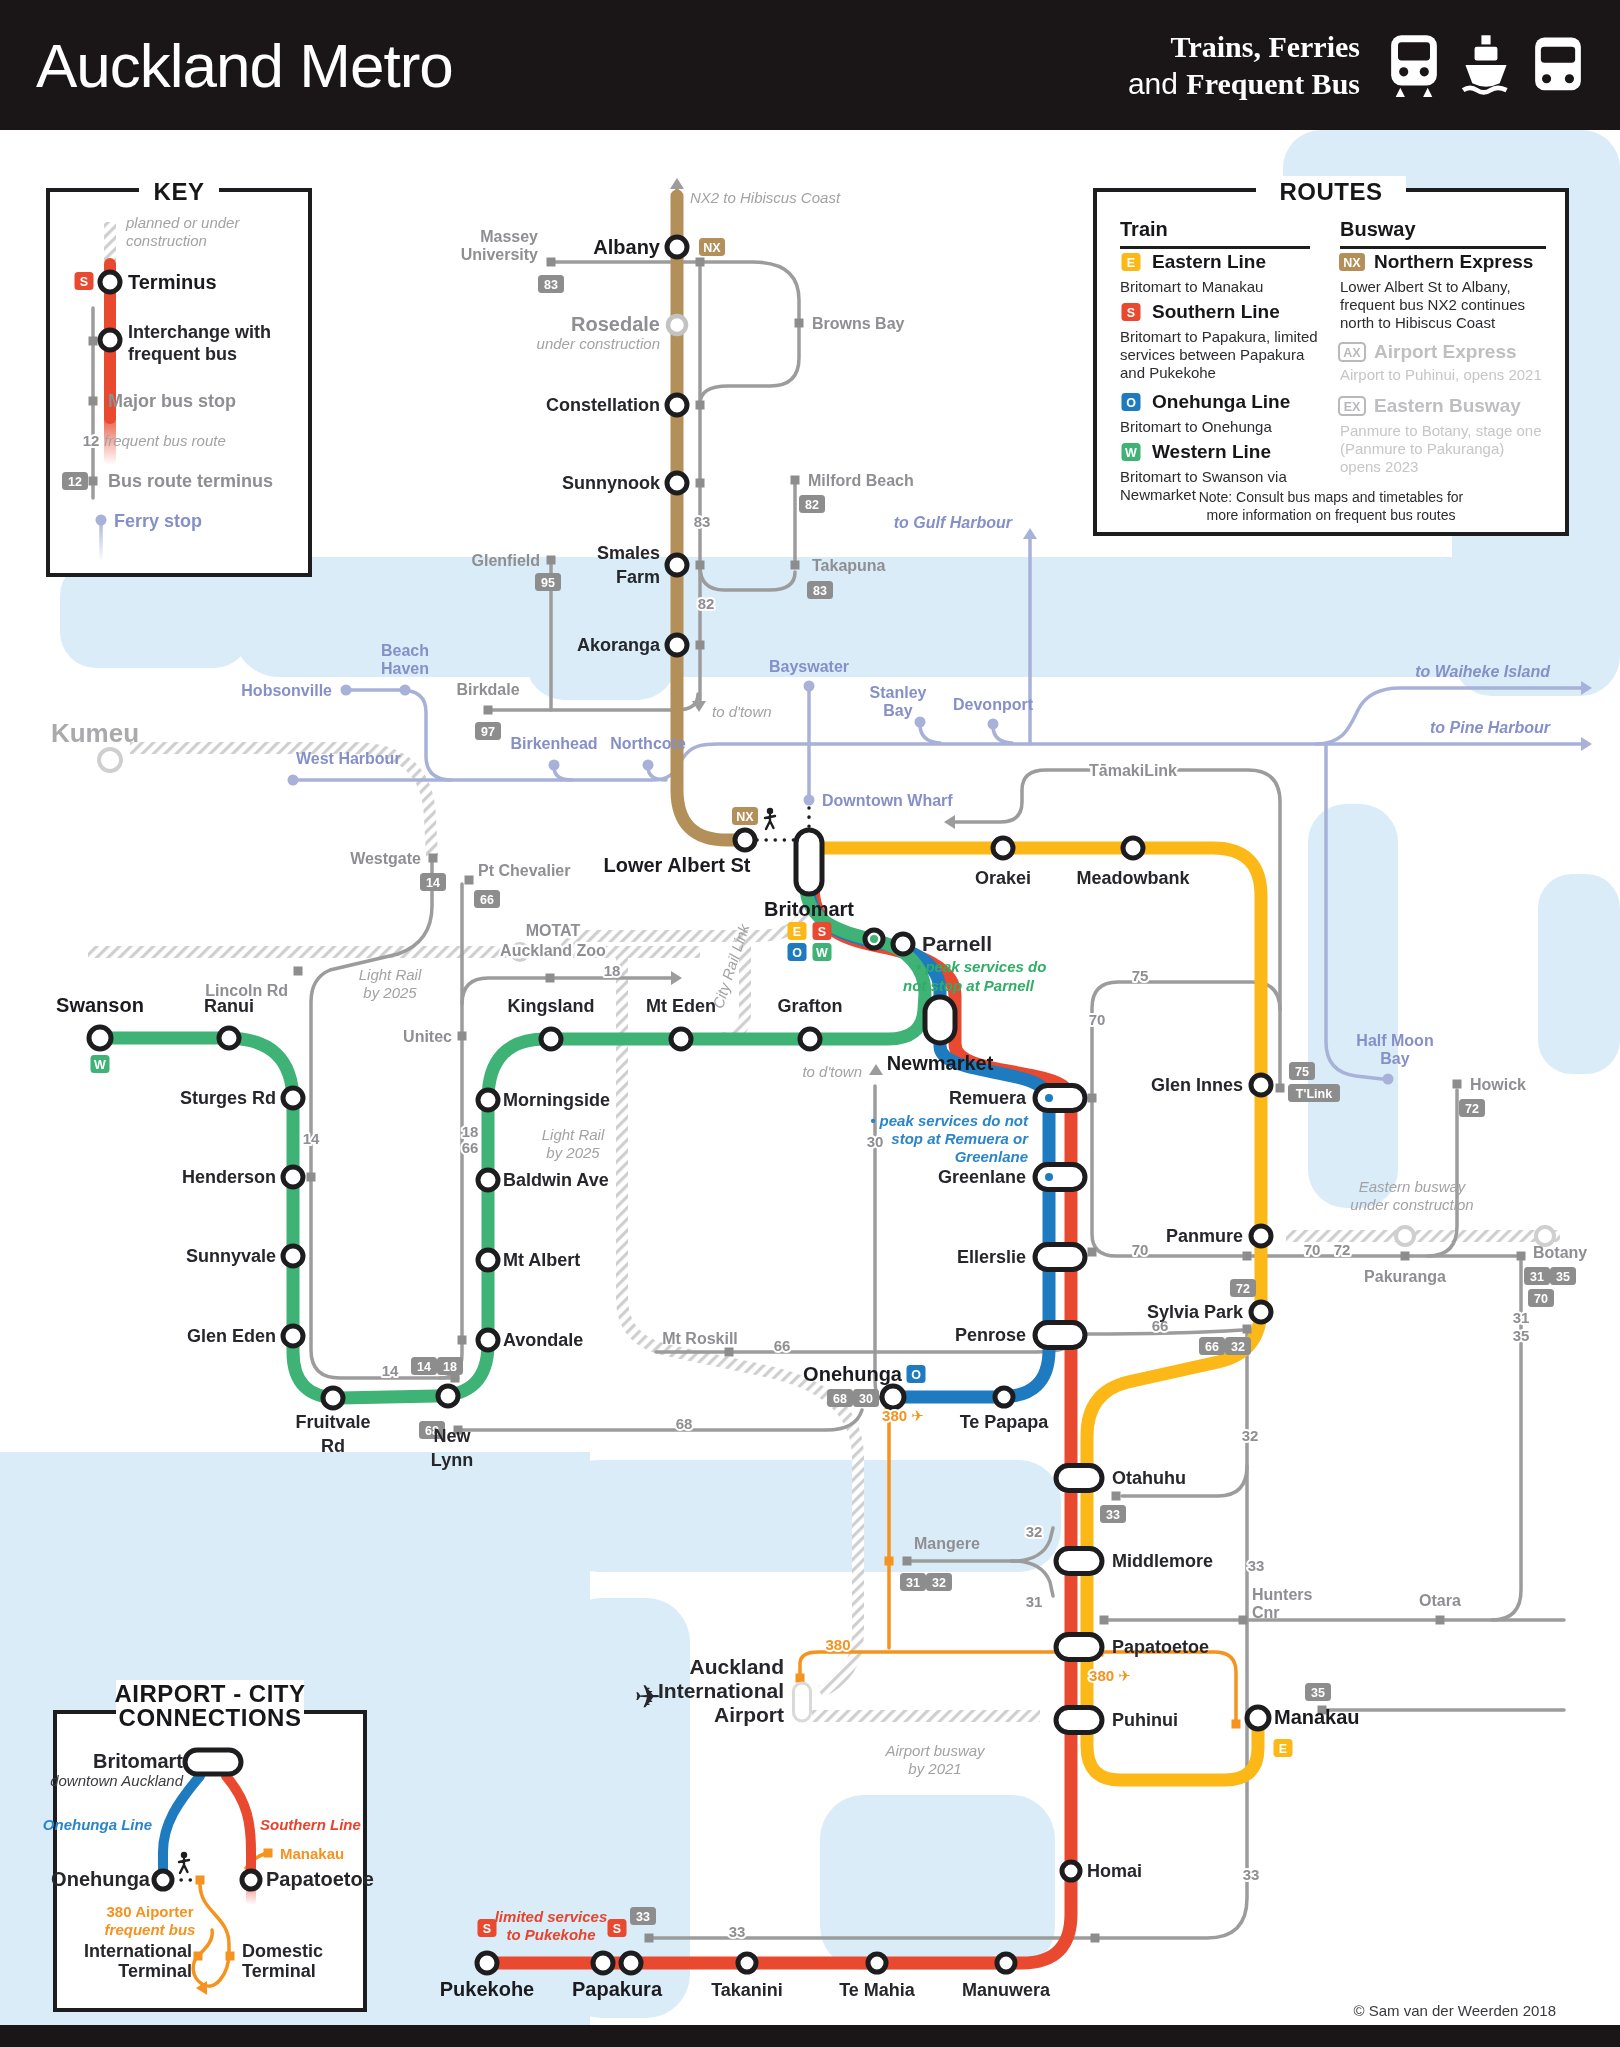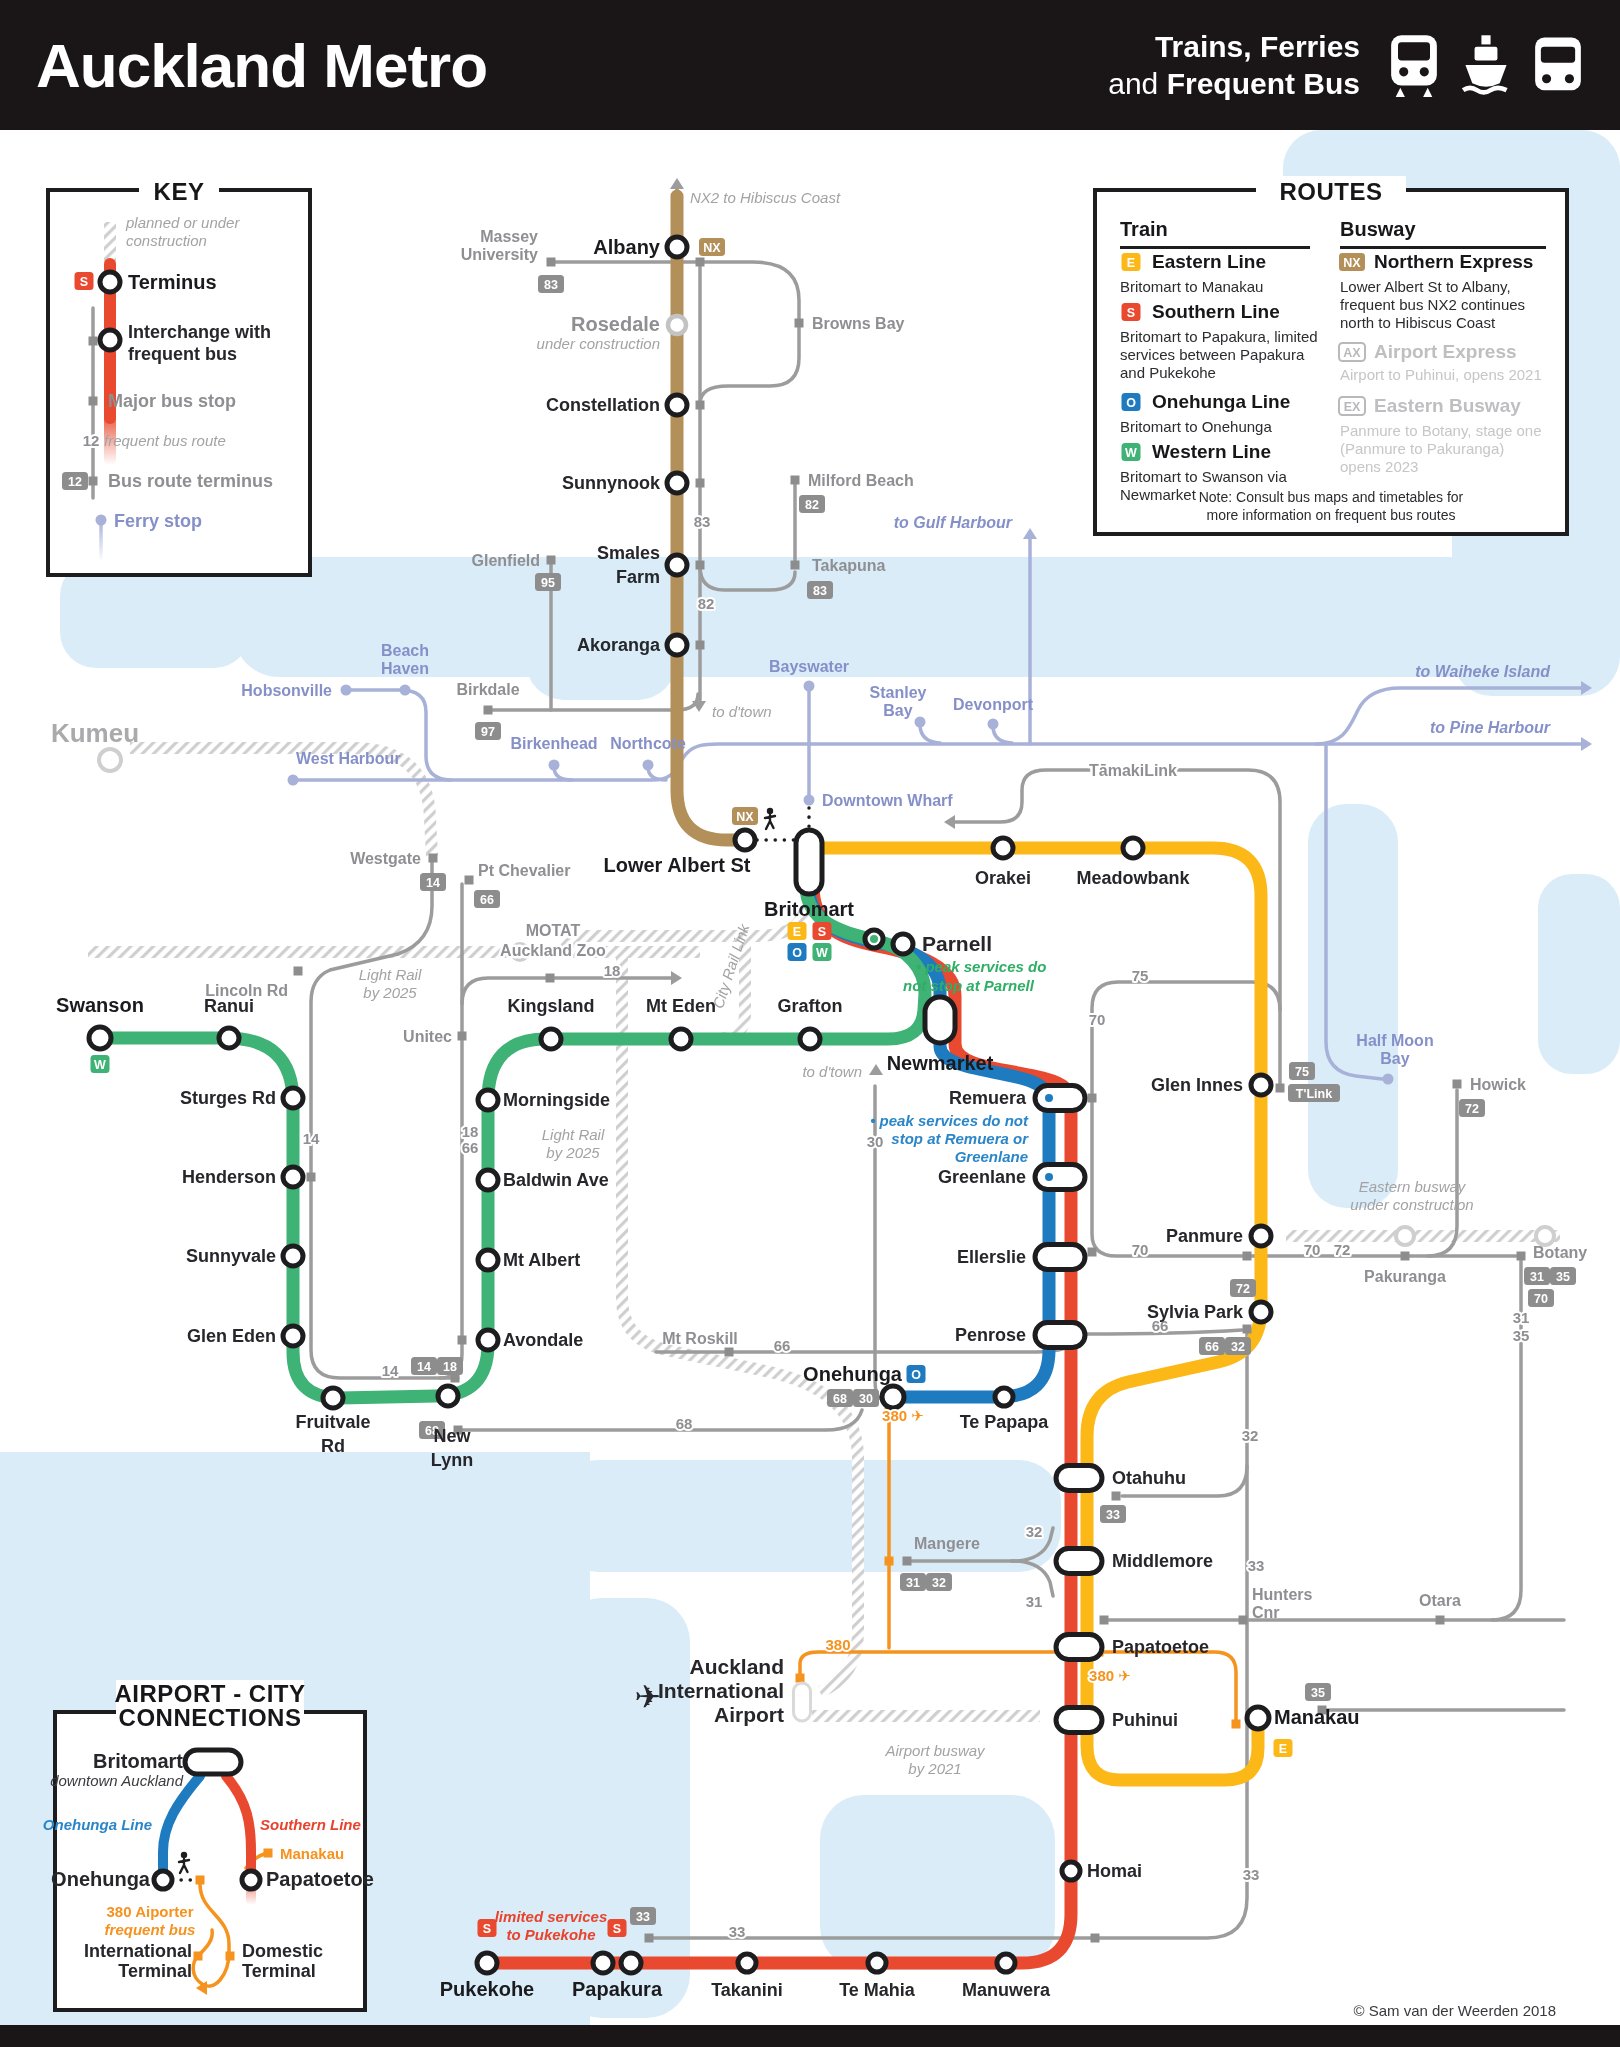--- a/index.html
+++ b/index.html
@@ -1,22 +1,22 @@
 <!DOCTYPE html>
 <html><head>
 <meta charset="utf-8">
 <style>
   html,body{margin:0;padding:0;background:#ffffff;}
   .page{position:relative;width:1620px;height:2047px;overflow:hidden;background:#fff;
         font-family:"Liberation Sans","DejaVu Sans",sans-serif;}
   .header{position:absolute;top:0;left:0;width:1620px;height:130px;background:#1a1517;z-index:5;
           display:flex;align-items:center;box-sizing:border-box;padding:0 36px;}
-  .h-title{flex:1;color:#fff;font-size:62px;font-weight:700;letter-spacing:-1px;}
+  .h-title{flex:1;color:#fff;font-size:62px;font-weight:400;letter-spacing:-1px;}
   .h-sub{text-align:right;color:#fff;font-size:30px;line-height:1.25;margin-right:28px;}
-  .h-sub .b{font-weight:800;}
+  .h-sub .b{font-weight:800;font-family:Liberation Serif, serif;}
   .h-icons{display:flex;gap:20px;align-items:center;}
   .footer{position:absolute;left:0;bottom:0;width:1620px;height:22px;background:#1a1517;z-index:5;}
   svg#map{position:absolute;top:0;left:0;z-index:1;}
   
   text{font-family:"Liberation Sans","DejaVu Sans",sans-serif;}
   .st{font-size:18px;font-weight:600;fill:#26262b;}
   .stb{font-size:20px;font-weight:800;fill:#1b1b1f;}
   .gray{font-size:16px;font-weight:600;fill:#8f8f93;}
   .grayL{font-size:18px;font-weight:600;fill:#8f8f93;}
   .grayXL{font-size:26px;font-weight:700;fill:#aaaaad;}

